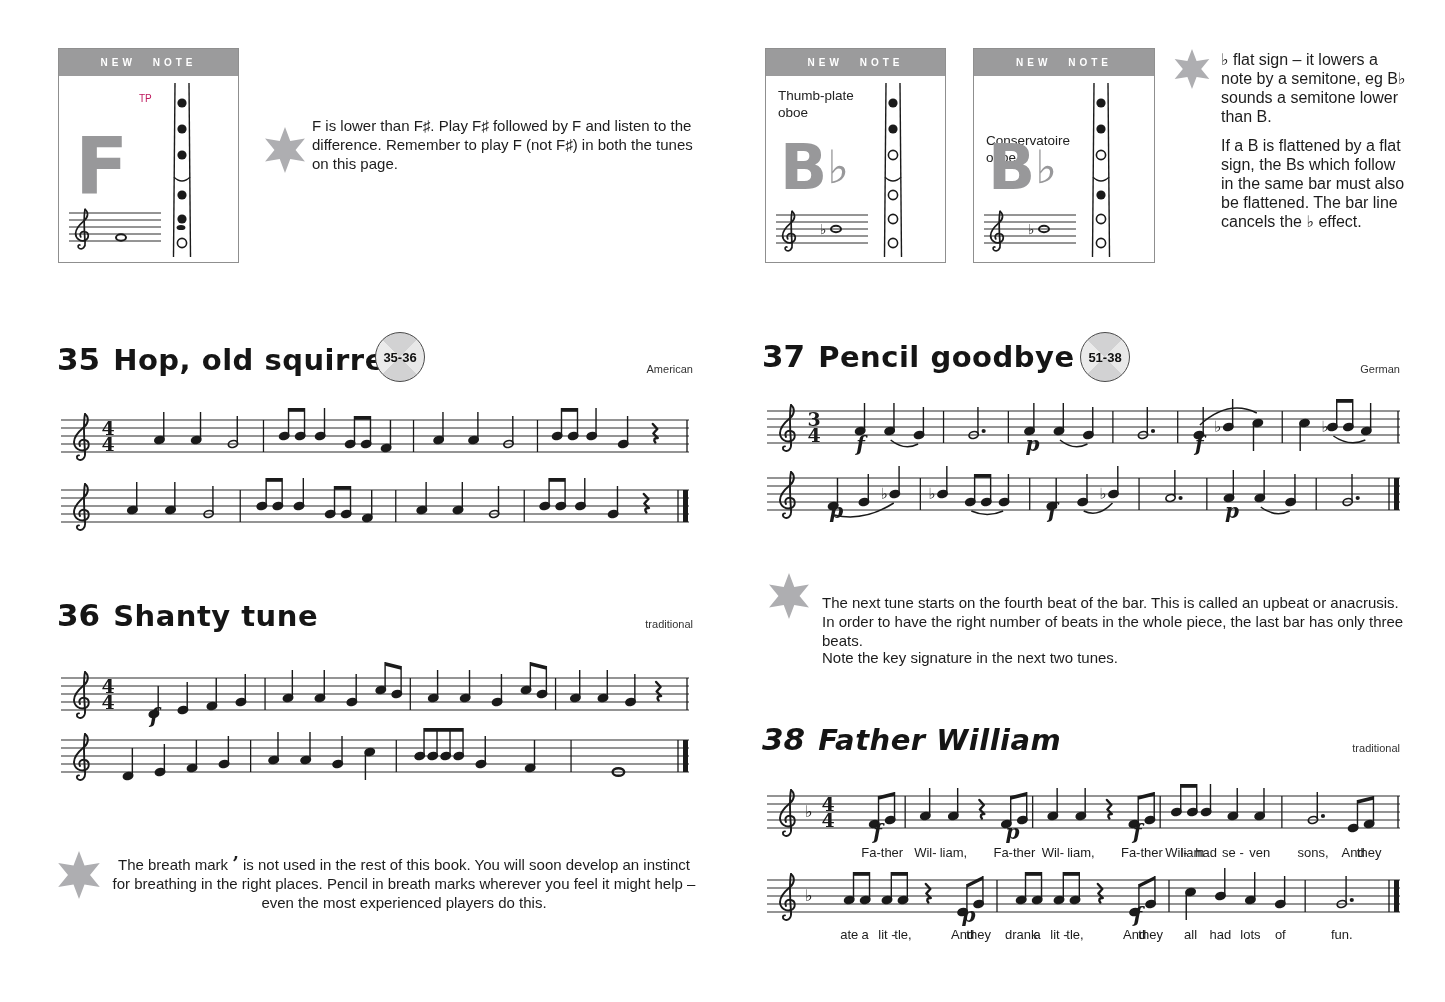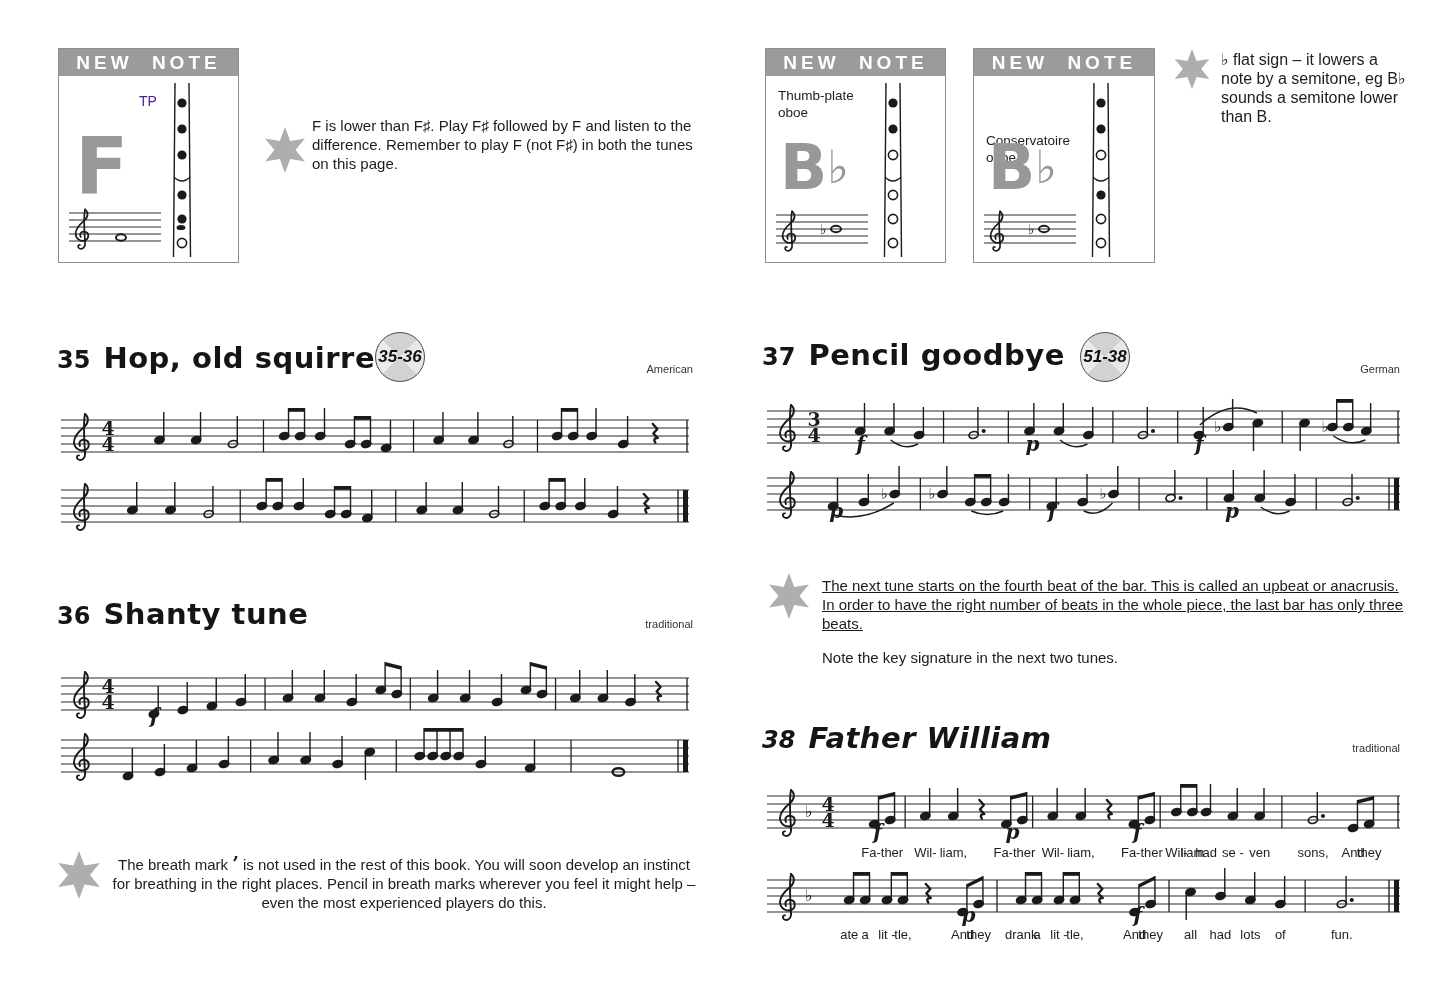--- a/index.html
+++ b/index.html
@@ -1,39 +1,39 @@
 <!DOCTYPE html>
 <html><head>
 <meta charset="utf-8">
 <style>
   html,body{margin:0;padding:0;background:#fff;}
   body{width:1445px;height:1002px;position:relative;overflow:hidden;
        font-family:"Liberation Sans",sans-serif;color:#1c1c1c;}
   
   .newnote{position:absolute;border:1.3px solid #8f8f8f;background:#fff;box-sizing:border-box;}
-  .nn-header{height:27px;background:#9b9b9c;color:#fff;font-weight:bold;font-size:19px;
+  .nn-header{height:27px;background:#9b9b9c;color:#fff;font-weight:bold;font-size:10px;
              letter-spacing:4px;word-spacing:10px;display:flex;align-items:center;justify-content:center;}
   .nn-big{position:absolute;color:#98989a;font-weight:bold;font-family:"DejaVu Sans",sans-serif;line-height:1;}
   .nn-flat{font-size:46px;vertical-align:6px;}
   .nn-instrument{position:absolute;font-size:13.5px;line-height:17px;color:#222;width:100px;}
-  .nn-tp{position:absolute;font-size:14px;color:#4c1d95;}
+  .nn-tp{position:absolute;font-size:10px;color:#be185d;}
   
   .tip-text{position:absolute;font-size:15px;line-height:19px;color:#1c1c1c;}
   .tip-text p{margin:0 0 10px 0;}
   .flat-tip{font-size:16px;}
   .breath-mark{font-family:"DejaVu Serif",serif;font-weight:bold;font-size:19px;line-height:0;}
   
   .tune-title{position:absolute;font-family:"DejaVu Sans",sans-serif;font-weight:bold;color:#151515;white-space:nowrap;}
-  .tune-num{font-size:24px;margin-right:13px;}
+  .tune-num{font-size:31px;margin-right:13px;}
   .tune-name{font-size:29px;letter-spacing:.5px;}
   .origin{position:absolute;font-size:11px;color:#333;text-align:right;width:193px;}
   .badge{position:absolute;width:50px;height:50px;border-radius:50%;
          border:1.6px solid #4a4a4a;display:flex;align-items:center;justify-content:center;
-         font-weight:bold;font-size:17px;color:#111;box-sizing:border-box;
-         background:conic-gradient(from 45deg,#e8e8e8 0deg 90deg,#d2d2d3 90deg 180deg,#ebebeb 180deg 270deg,#d2d2d3 270deg 360deg);font-style:italic;}
+         font-weight:bold;font-size:13px;color:#111;box-sizing:border-box;
+         background:conic-gradient(from 45deg,#e8e8e8 0deg 90deg,#d2d2d3 90deg 180deg,#ebebeb 180deg 270deg,#d2d2d3 270deg 360deg);}
   svg{position:absolute;overflow:visible;}
   .star polygon{stroke:none;}
 </style>
 </head>
 <body>
 
 <section class="newnote" style="left:58px;top:48px;width:181px;height:215px;">
   <div class="nn-header">NEW NOTE</div>
   <div class="nn-tp" style="left:80px;top:44px;">TP</div>
   <div class="nn-big" style="left:16px;top:78px;font-size:78px;">F</div>
@@ -126,35 +126,36 @@
 <svg class="star" style="left:262px;top:126px;" width="46" height="48" viewBox="0 0 48 48">
   <polygon class="starpoly" points="24,0 29.5,14.5 44.8,12 35,24 44.8,36 29.5,33.5 24,48 18.5,33.5 3.2,36 13,24 3.2,12 18.5,14.5" fill="#aeaeb1"></polygon>
 </svg>
 <div class="tip-text" style="left:312px;top:116px;width:384px;">F is lower than F♯. Play F♯ followed by F and listen to the difference. Remember to play F (not F♯) in both the tunes on this page.</div>
 
 <svg class="star" style="left:1172px;top:48px;" width="40" height="42" viewBox="0 0 48 48">
   <polygon class="starpoly" points="24,0 29.5,14.5 44.8,12 35,24 44.8,36 29.5,33.5 24,48 18.5,33.5 3.2,36 13,24 3.2,12 18.5,14.5" fill="#aeaeb1"></polygon>
 </svg>
 <div class="tip-text flat-tip" style="left:1221px;top:50px;width:186px;">
   <p>♭ flat sign – it lowers a note by a semitone, eg B♭ sounds a semitone lower than B.</p>
+  <p>If a B is flattened by a flat sign, the Bs which follow in the same bar must also be flattened. The bar line cancels the ♭ effect.</p>
 </div>
 
 <svg class="star" style="left:55px;top:850px;" width="48" height="50" viewBox="0 0 48 48">
   <polygon class="starpoly" points="24,0 29.5,14.5 44.8,12 35,24 44.8,36 29.5,33.5 24,48 18.5,33.5 3.2,36 13,24 3.2,12 18.5,14.5" fill="#aeaeb1"></polygon>
 </svg>
 <div class="tip-text" style="left:108px;top:855px;width:592px;text-align:center;">
   <span>The breath mark</span>
   <span class="breath-mark">’</span>
   <span>is not used in the rest of this book. You will soon develop an instinct for breathing in the right places. Pencil in breath marks wherever you feel it might help – even the most experienced players do this.</span>
 </div>
 
 <svg class="star" style="left:766px;top:572px;" width="46" height="48" viewBox="0 0 48 48">
   <polygon class="starpoly" points="24,0 29.5,14.5 44.8,12 35,24 44.8,36 29.5,33.5 24,48 18.5,33.5 3.2,36 13,24 3.2,12 18.5,14.5" fill="#aeaeb1"></polygon>
 </svg>
-<div class="tip-text" style="left:822px;top:576px;width:590px;text-decoration:underline;">The next tune starts on the fourth beat of the bar. This is called an upbeat or anacrusis. In order to have the right number of beats in the whole piece, the last bar has only three beats.</div>
+<div class="tip-text" style="left:822px;top:593px;width:590px;">The next tune starts on the fourth beat of the bar. This is called an upbeat or anacrusis. In order to have the right number of beats in the whole piece, the last bar has only three beats.</div>
 <div class="tip-text" style="left:822px;top:648px;width:590px;">Note the key signature in the next two tunes.</div>
 
 <div class="tune-title" style="left:57px;top:341px;">
   <span class="tune-num">35</span><span class="tune-name">Hop, old squirrel</span>
 </div>
 <div class="badge" style="left:375px;top:332px;">35-36</div>
 <div class="origin" style="left:500px;top:363px;">American</div>
 
 <div class="tune-title" style="left:57px;top:597px;">
   <span class="tune-num">36</span><span class="tune-name">Shanty tune</span>

